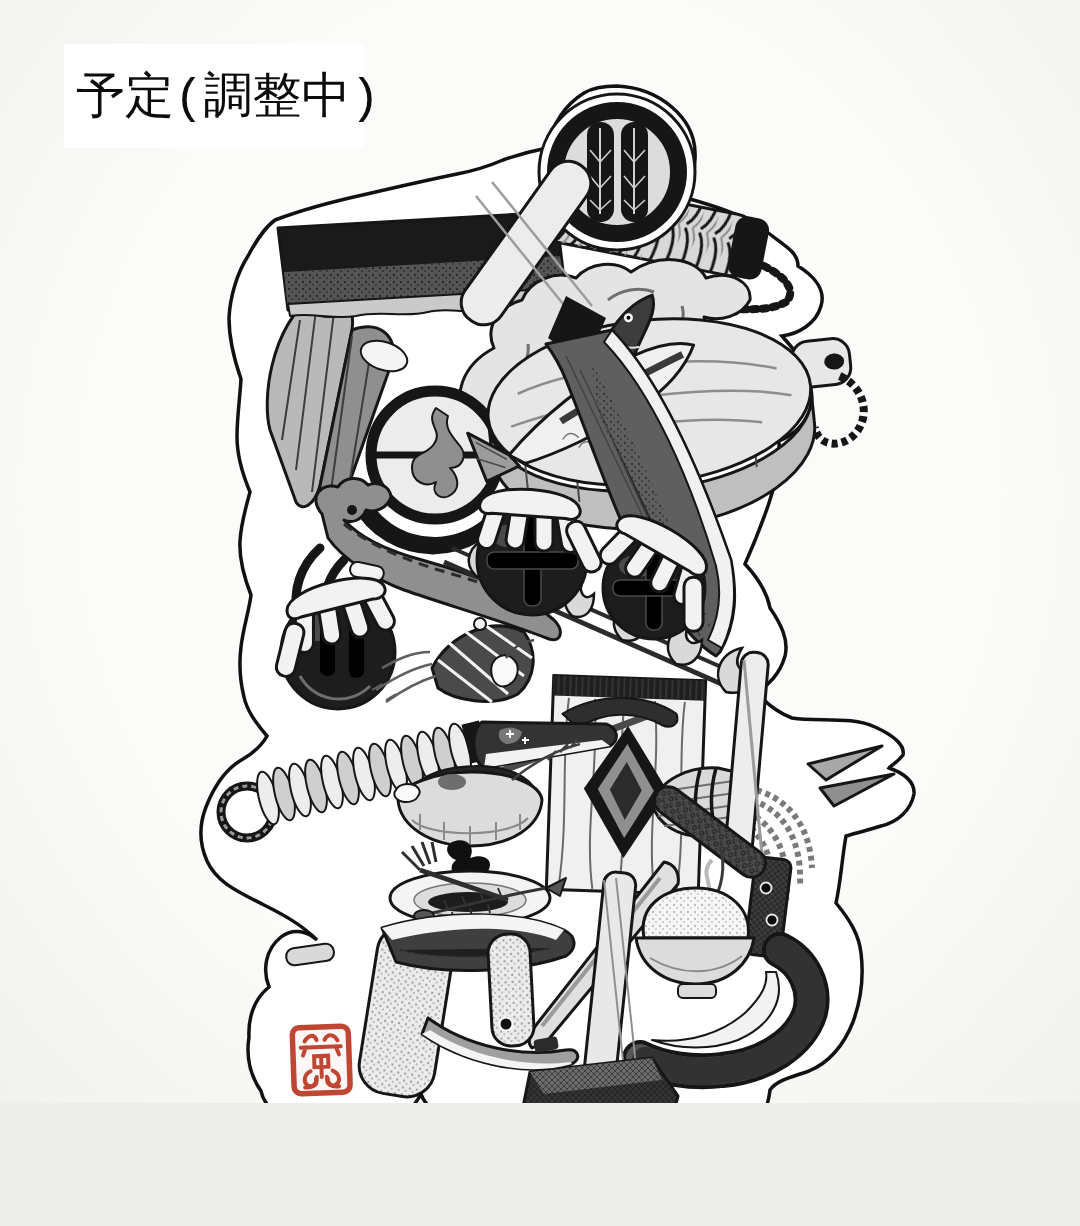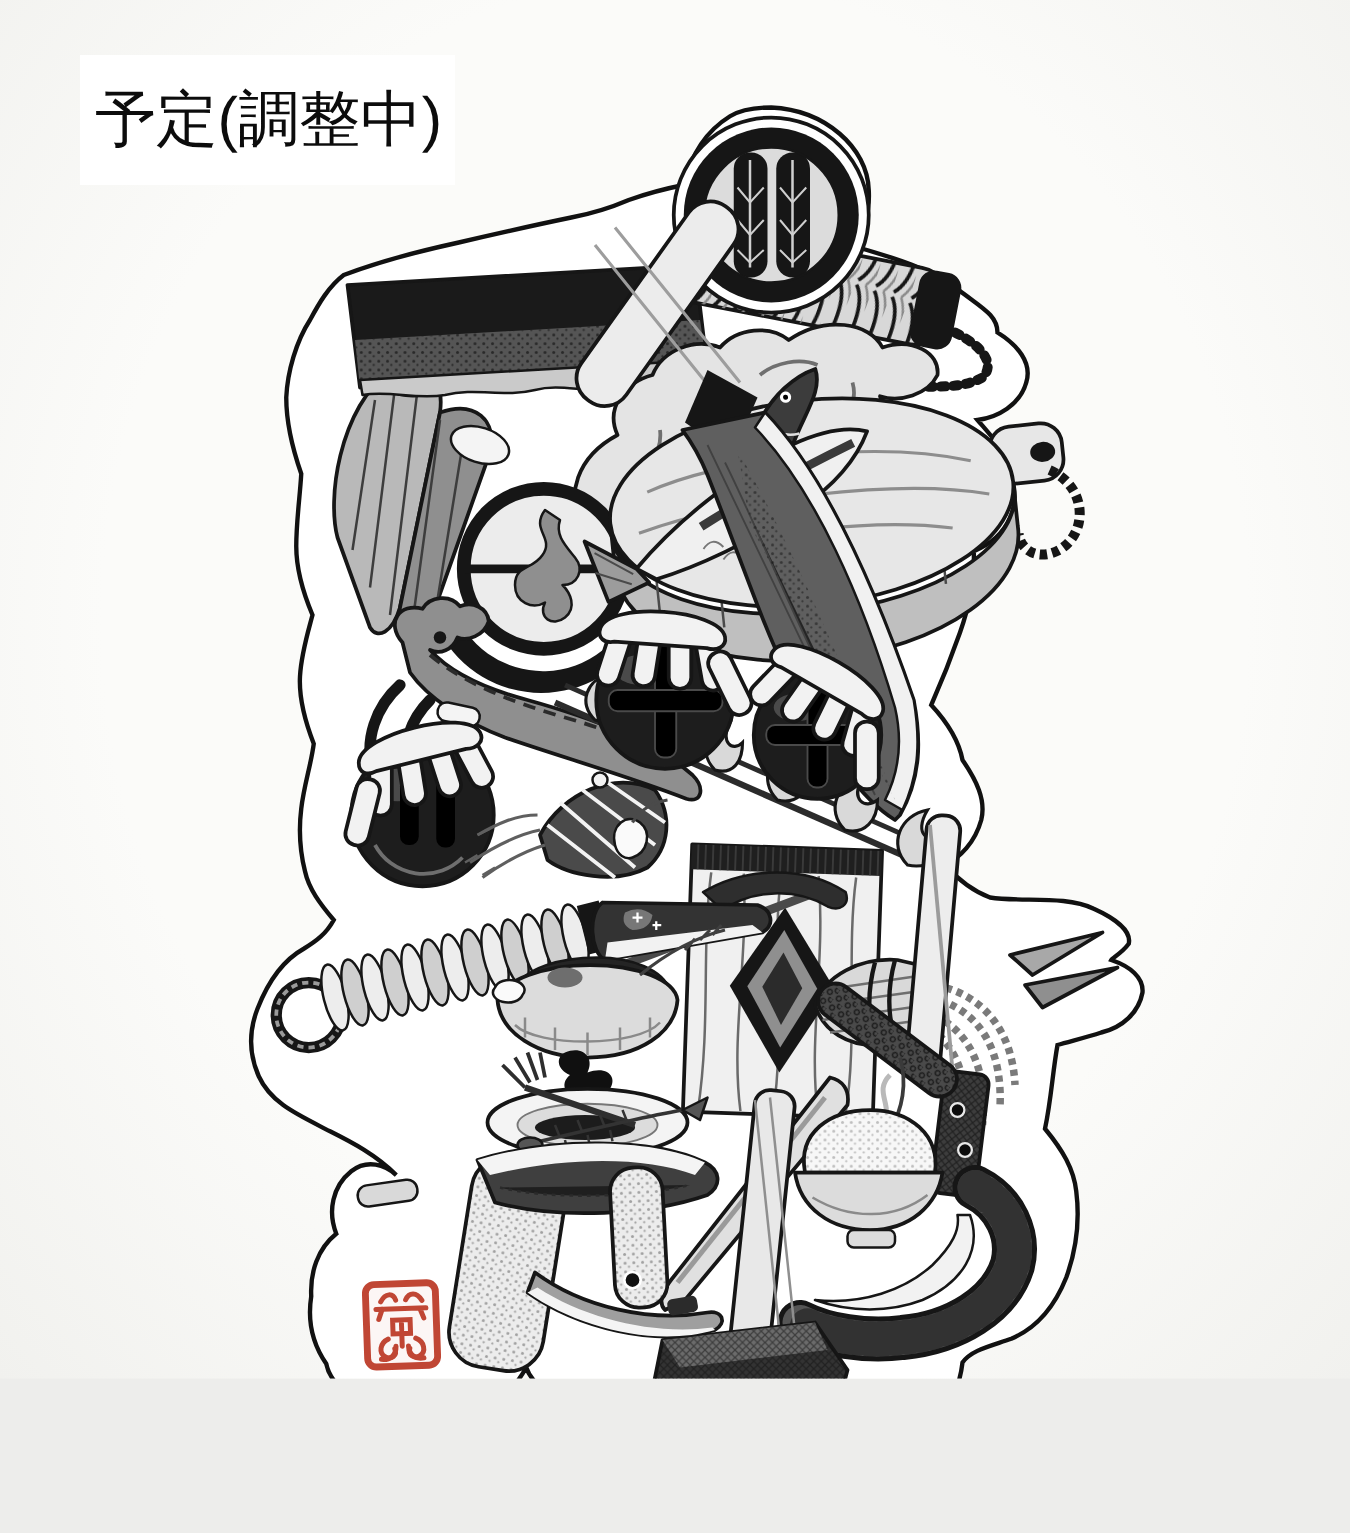--- a/index.html
+++ b/index.html
@@ -1,18 +1,18 @@
 <!DOCTYPE html>
 <html><head>
 <meta charset="utf-8">
 <style>
   html,body{margin:0;padding:0;background:#ededeb;}
   .stage{position:relative;width:1080px;height:1103px;overflow:hidden;
          background:radial-gradient(ellipse at 50% 45%, #fbfbf9 60%, #f1f1ee 100%);
-         font-family:Liberation Sans, sans-serif;}
+         font-family:Liberation Mono, monospace;}
   .label{position:absolute;left:64px;top:44px;width:300px;height:104px;background:#ffffff;
          display:flex;align-items:center;padding-left:12px;box-sizing:border-box;}
   .label span{font-size:49px;color:#0c0c0c;letter-spacing:0px;font-weight:500;white-space:nowrap;}
   svg{position:absolute;left:0;top:0;}
   .ink{stroke:#161616;stroke-width:3;stroke-linecap:round;stroke-linejoin:round;}
   .thin{stroke-width:2;}
 </style>
 </head>
 <body>
 

